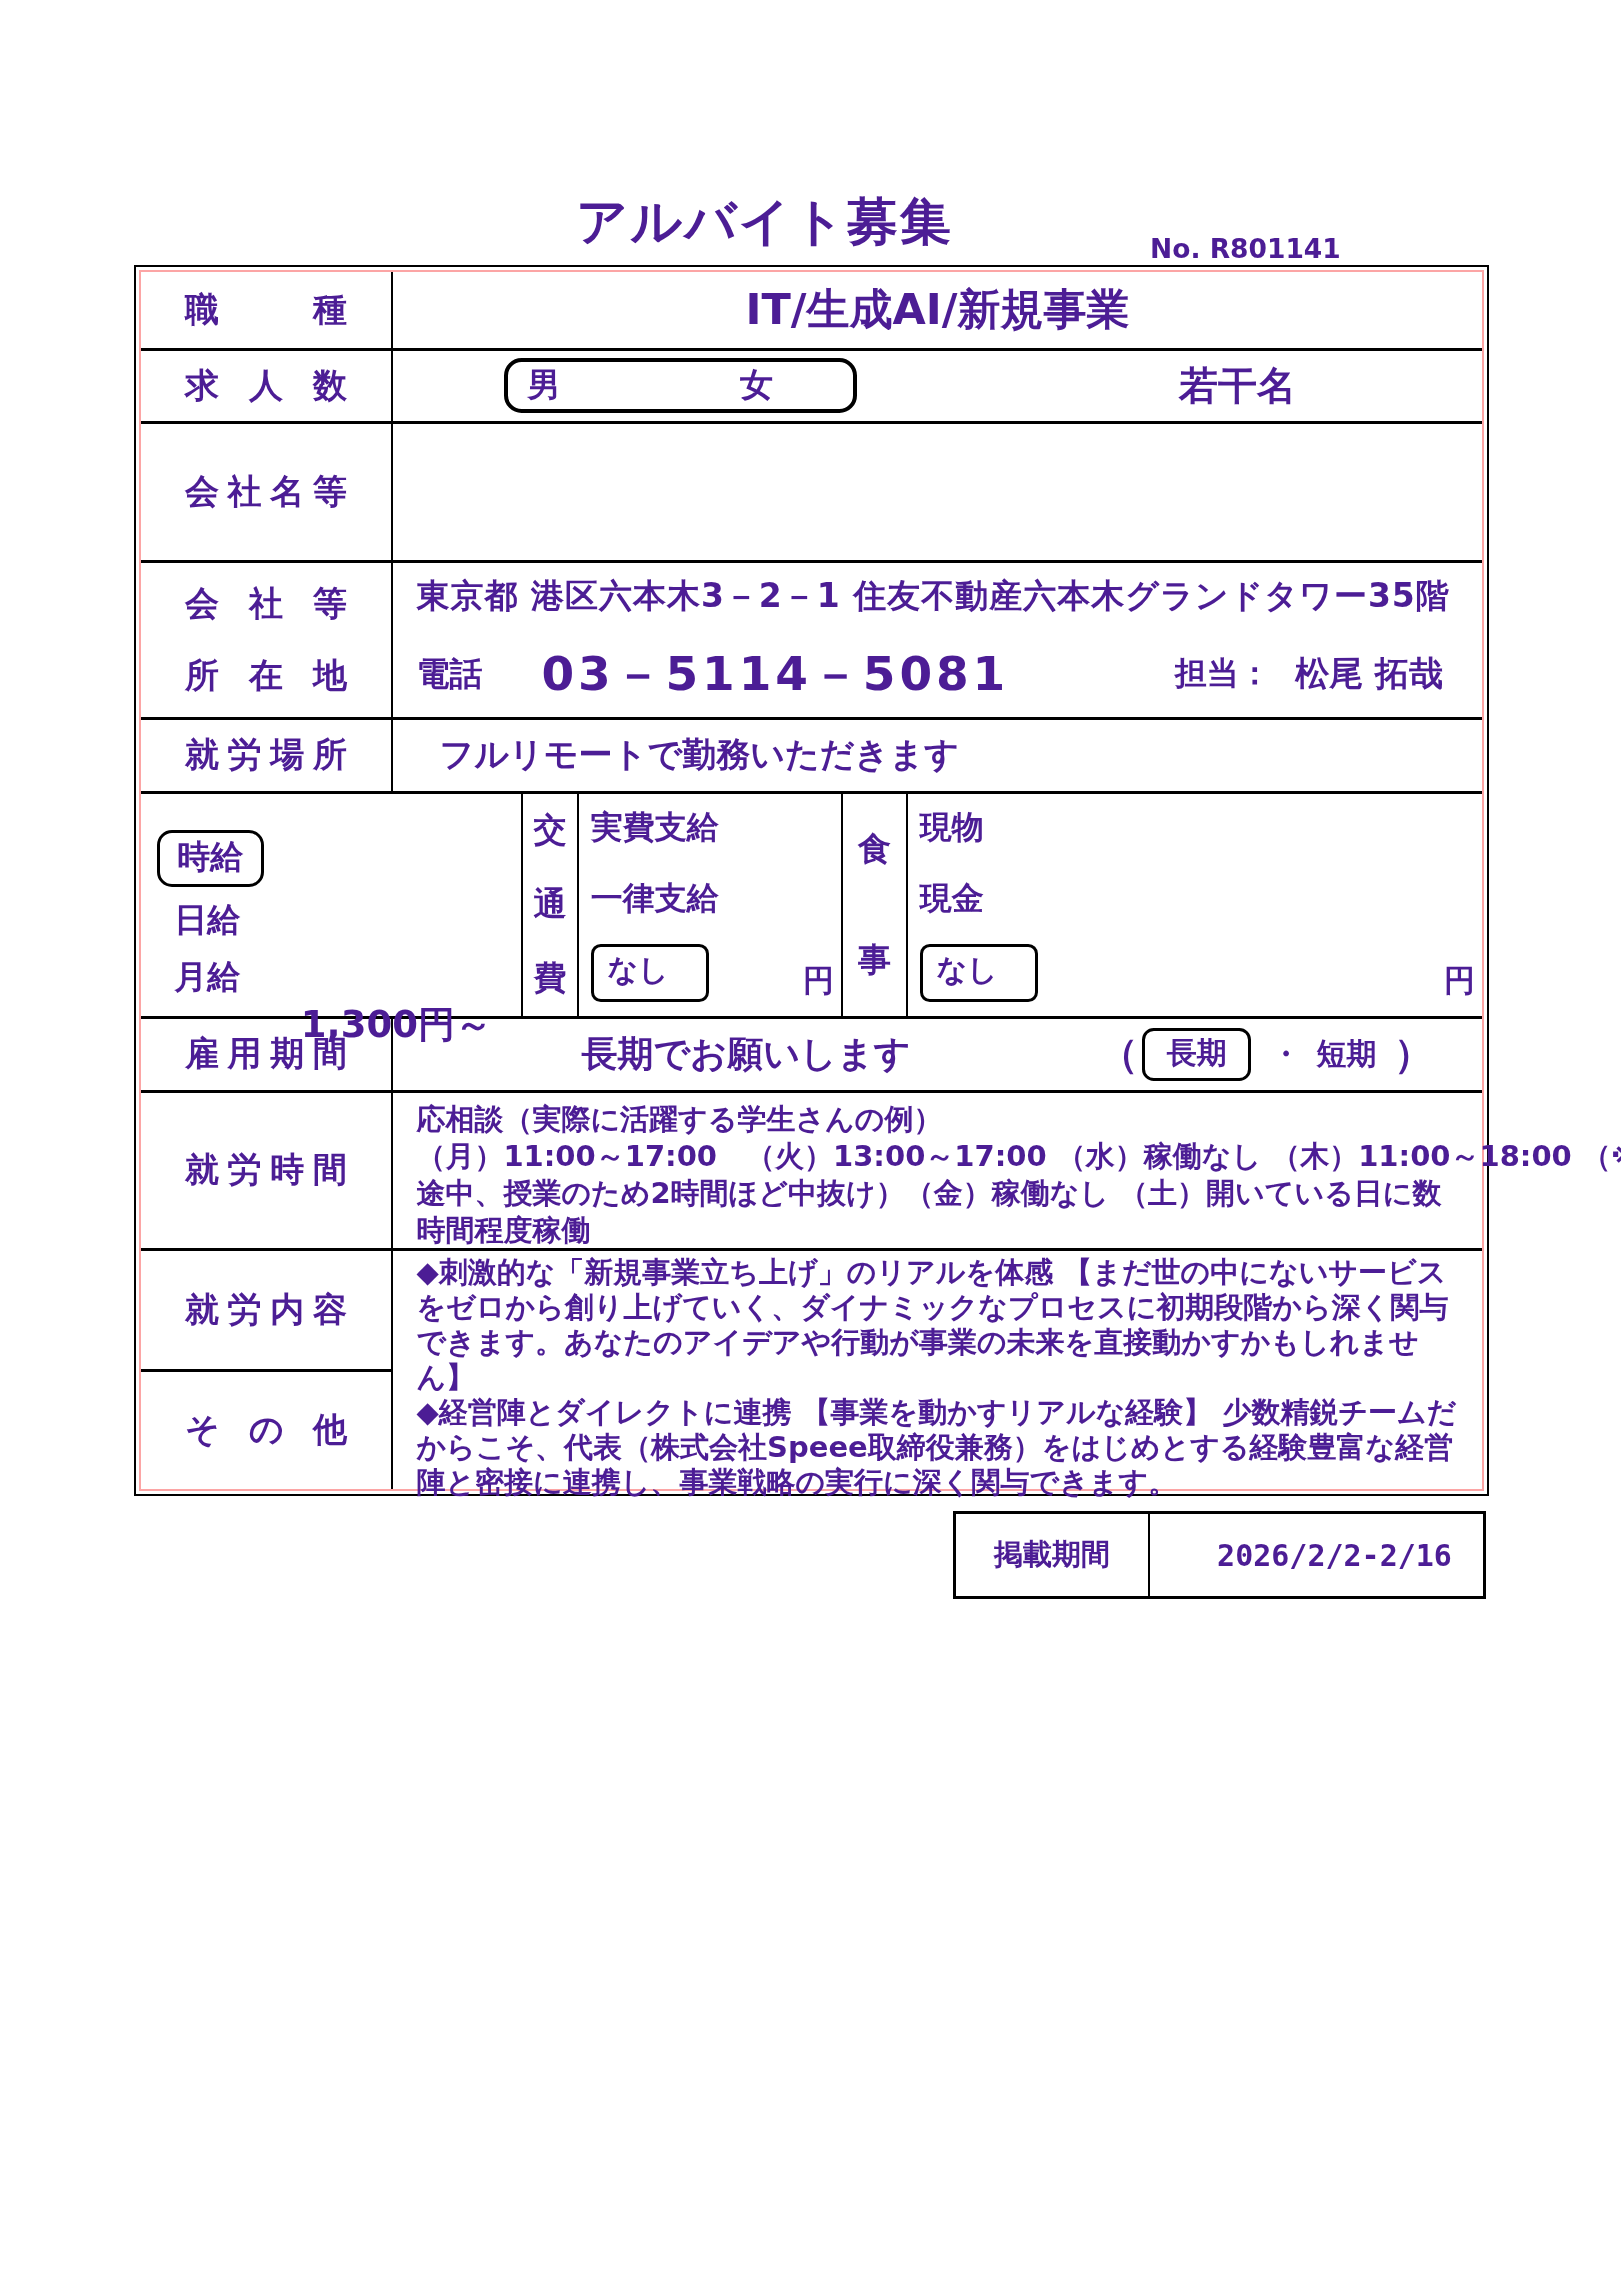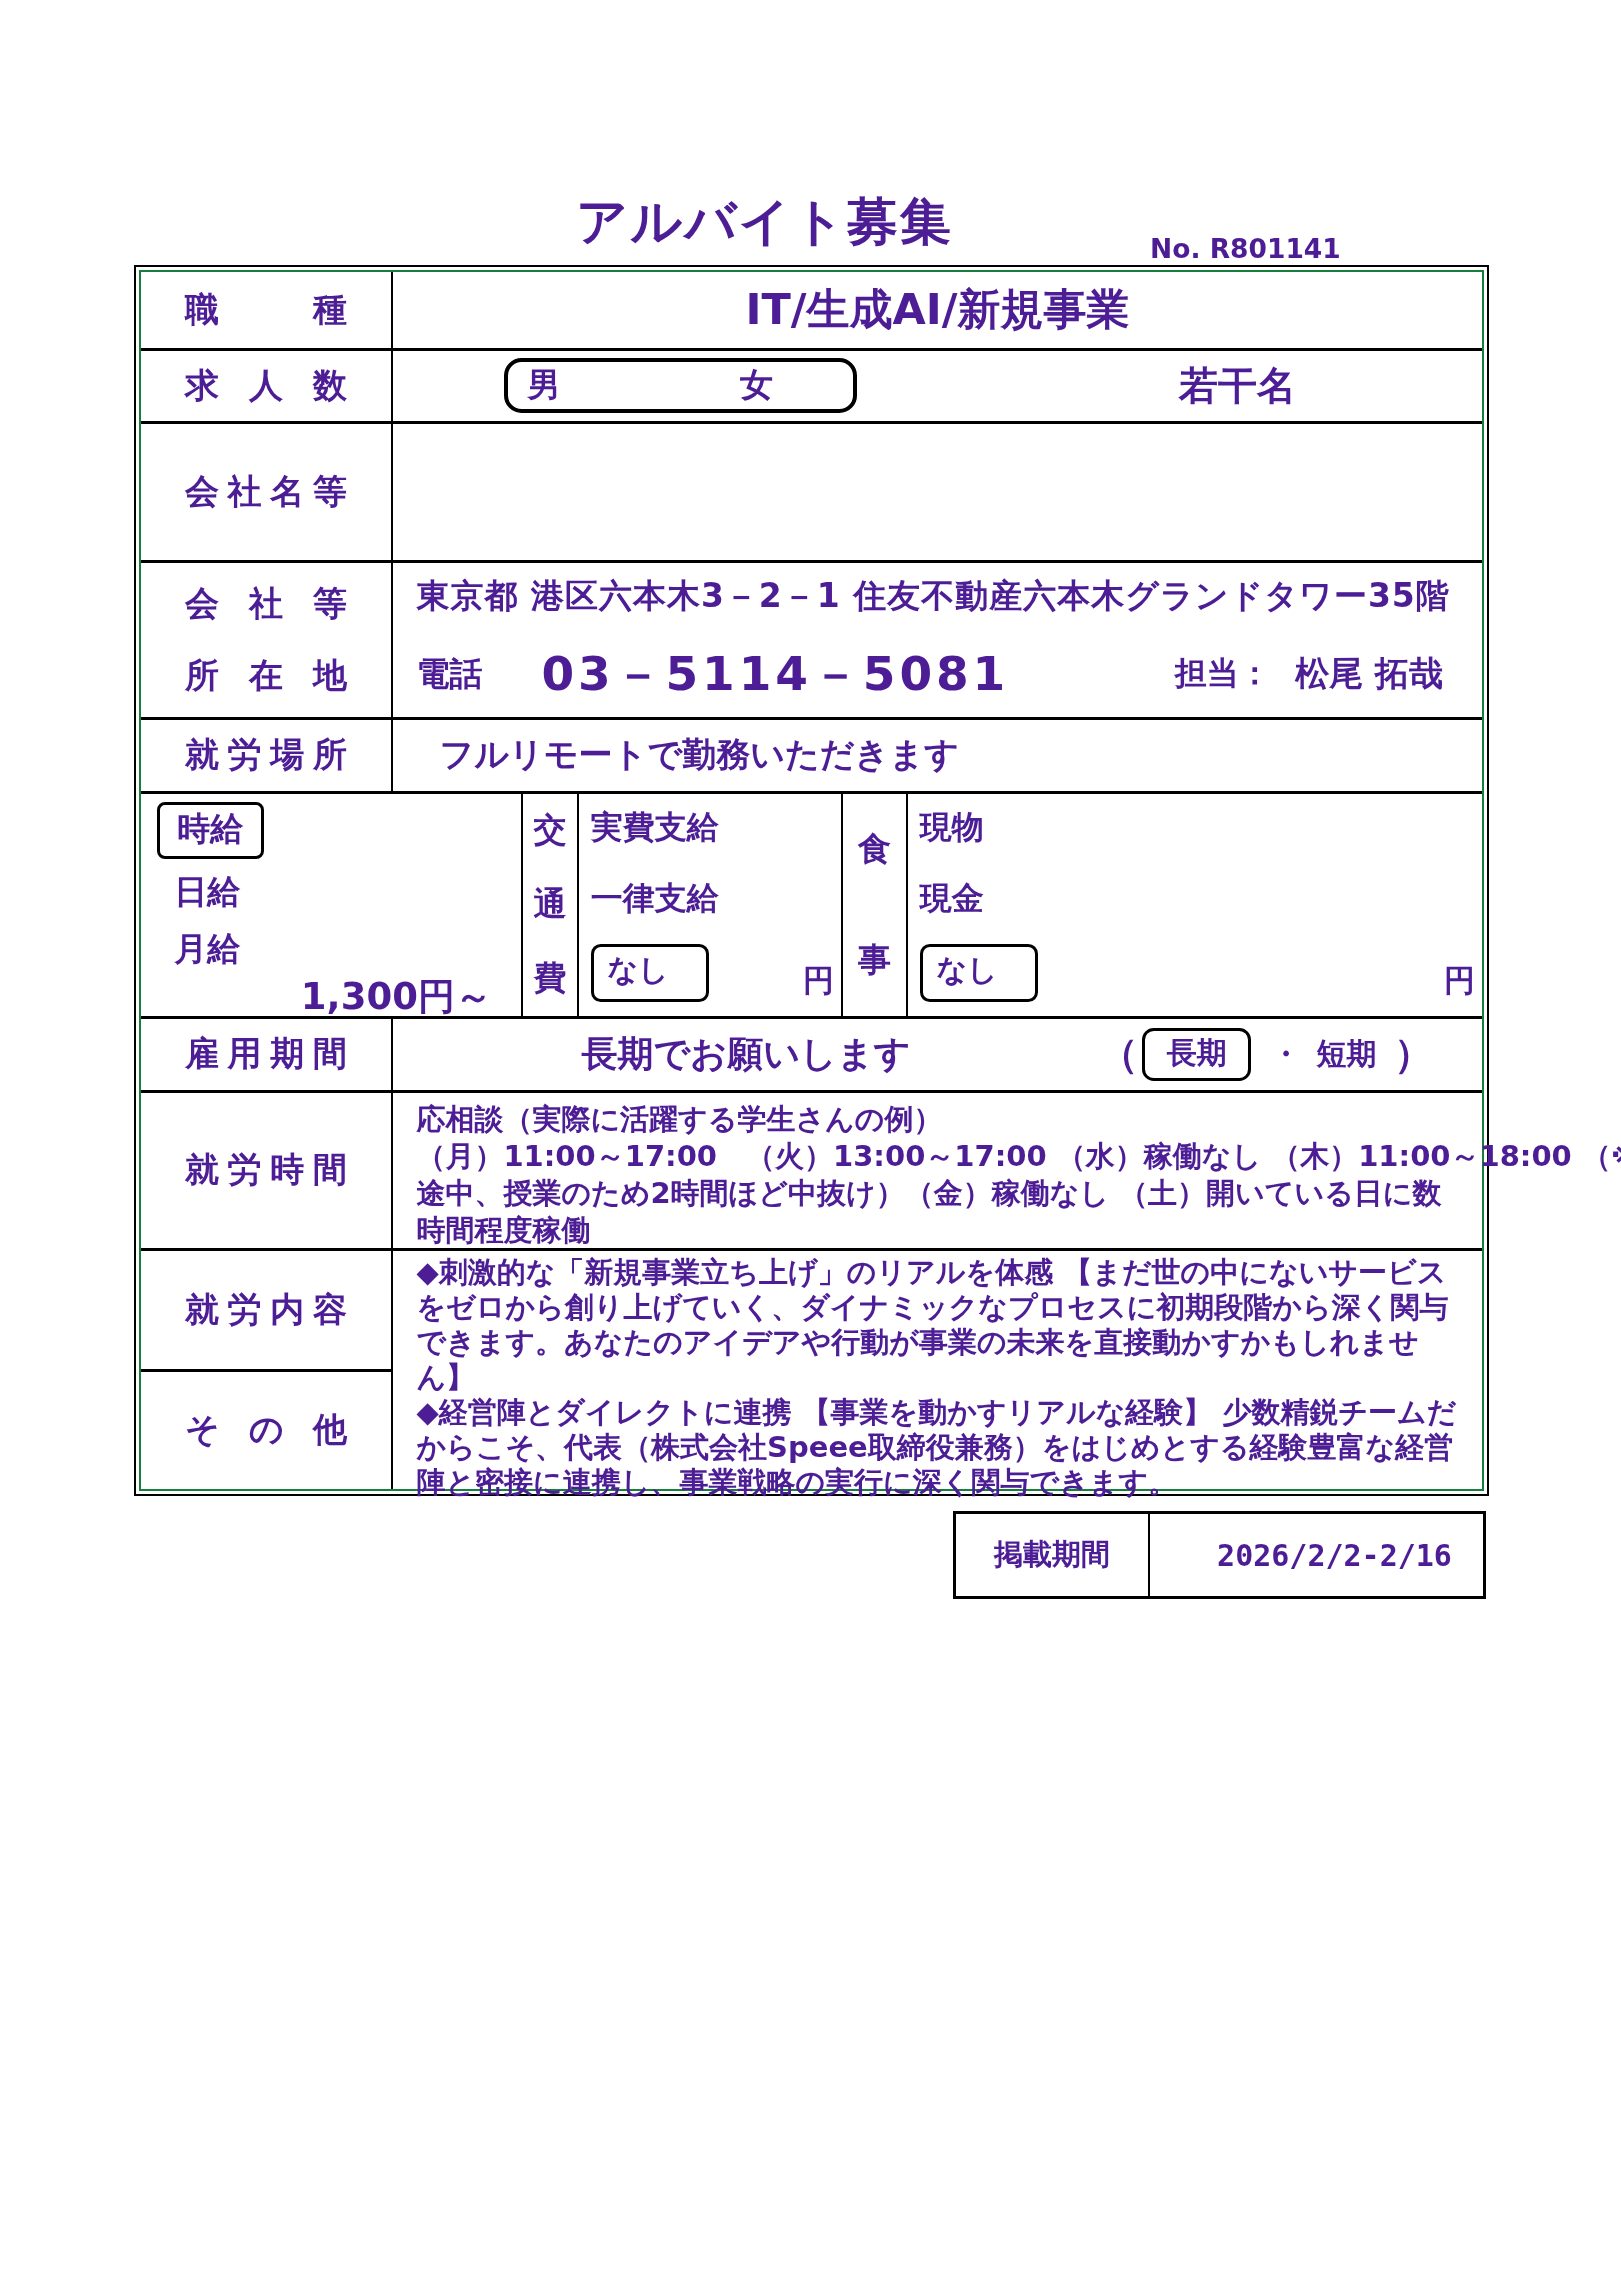--- a/index.html
+++ b/index.html
@@ -6,21 +6,21 @@
   .page{position:relative;width:1621px;height:2293px;background:#fff;color:#4c1d95;
         font-family:"DejaVu Sans",sans-serif;font-weight:bold;overflow:hidden;}
 
   .title{position:absolute;left:441px;top:188px;width:647px;text-align:center;
          font-size:51px;letter-spacing:2px;}
   .doc-no{position:absolute;left:1150px;top:233px;font-size:26.5px;}
 
   
   .tbl-outer{position:absolute;left:134px;top:265px;width:1355px;height:1231px;
              border:2.9px solid #000;padding:2.9px;box-sizing:border-box;}
-  .tbl{width:100%;height:100%;border:2px solid #15803d;box-sizing:border-box;
+  .tbl{width:100%;height:100%;border:2px solid #fca5a5;box-sizing:border-box;
        display:flex;flex-direction:column;}
   .row{display:flex;border-bottom:3.9px solid #000;box-sizing:border-box;min-height:0;}
   .row:last-child{border-bottom:none;flex:1;}
   .lcell{width:252px;border-right:2.9px solid #000;box-sizing:border-box;
          display:flex;flex-direction:column;align-items:center;justify-content:center;gap:25.5px;}
   .ltext{display:inline-block;width:162px;font-size:34px;
          text-align:justify;text-align-last:justify;}
   .ccell{flex:1;display:flex;min-width:0;box-sizing:border-box;}
 
   .r1{height:79px;}  .r1 .ccell{align-items:center;justify-content:center;font-size:43px;}
@@ -37,22 +37,22 @@
   .phone-label{font-size:33px;}
   .phone-number{font-size:47px;margin-left:59px;letter-spacing:3.9px;}
   .contact-label{margin-left:auto;font-size:32px;}
   .contact-name{font-size:34px;margin-left:24.5px;white-space:nowrap;}
 
   .r5{height:74px;gap:23px;}  .r5 .ccell{align-items:center;padding-left:23.5px;font-size:34px;}
 
   .r6{height:225px;}
   .wage-col{width:382px;border-right:2.9px solid #000;box-sizing:border-box;display:flex;
             flex-direction:column;padding:7.8px 0 13.7px 15.7px;}
-  .hourly-box{align-self:flex-start;border:3.9px solid #000;border-radius:8px;
-              padding:2px 17.6px 3.9px 17.6px;font-size:33px;}
+  .hourly-box{align-self:flex-start;border:3.9px solid #000;border-radius:15px;
+              padding:2px 17.6px 3.9px 17.6px;font-size:33px;margin-top:28px;}
   .wage-item{font-size:33px;margin-top:11.8px;padding-left:17.6px;}
   .wage-amount{margin-top:auto;align-self:flex-end;padding-right:29px;font-size:37px;}
   .vcol{border-right:2.9px solid #000;box-sizing:border-box;display:flex;flex-direction:column;
         justify-content:space-around;align-items:center;font-size:33px;}
   .vcol.fare{width:56px;} .vcol.meal{width:65px;}
   .pay-col{box-sizing:border-box;display:flex;flex-direction:column;padding:11.8px 0 13.7px 11.8px;}
   .pay-col.fare-c{width:264px;border-right:2.9px solid #000;}
   .pay-col.meal-c{flex:1;}
   .pay-item{font-size:32px;}
   .pay-item + .pay-item{margin-top:27.4px;}

